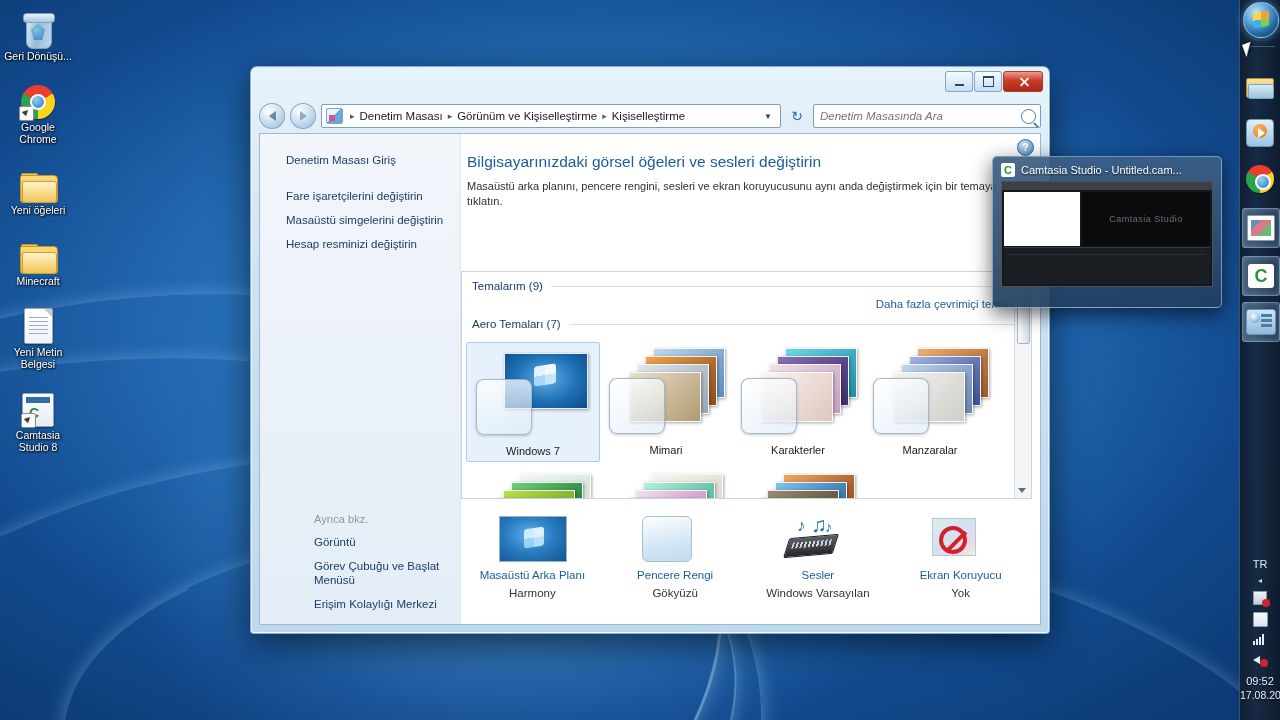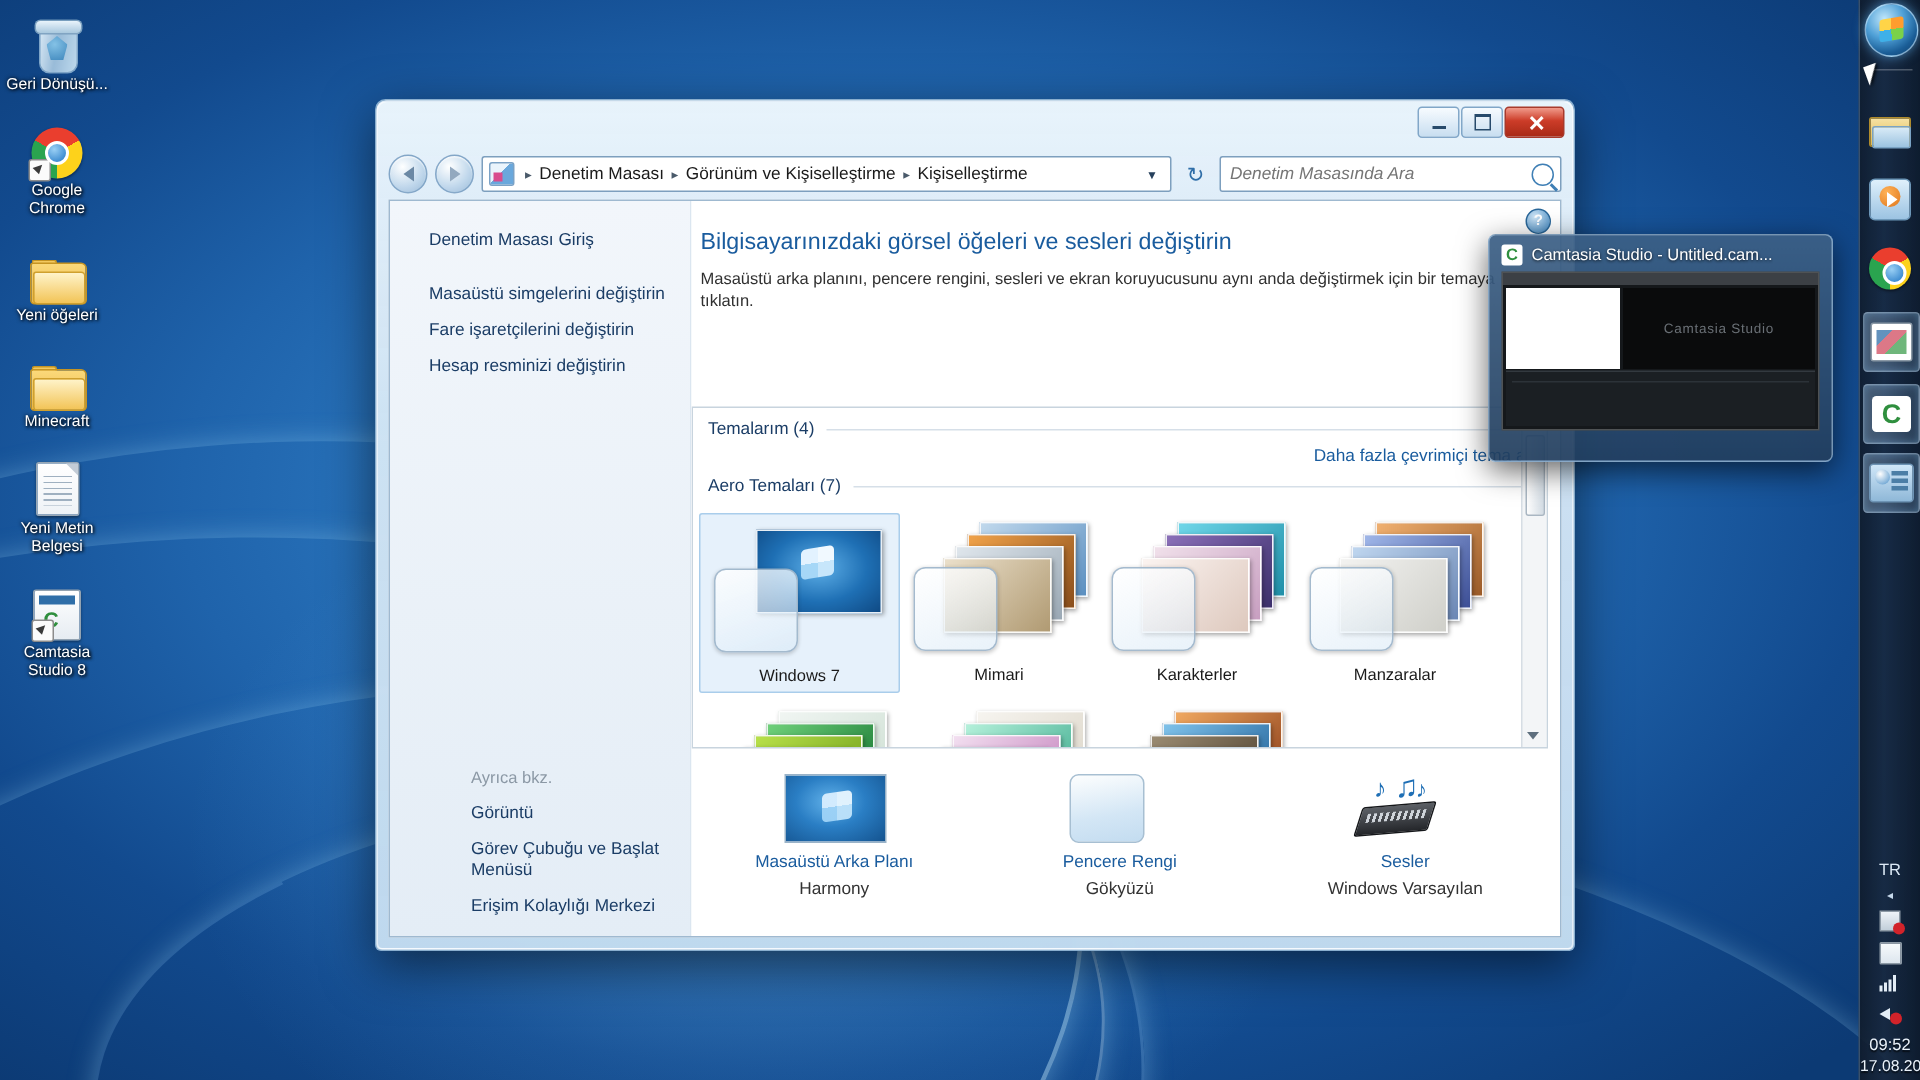--- a/index.html
+++ b/index.html
@@ -255,21 +255,21 @@
     background:linear-gradient(135deg,#2f6ea8 0 30%,#d14b5f 30% 60%,#3f9e4f 60% 100%);opacity:.75;}
   .tb-cam{width:26px;height:24px;background:#fff;border-radius:3px;display:flex;align-items:center;
     justify-content:center;color:#2f8f3e;font-size:18px;font-weight:bold;}
   .tb-cpl{width:28px;height:24px;border-radius:3px;
     background:linear-gradient(180deg,#cfe6f8,#8fb8d8);border:1px solid #6d93b4;position:relative;}
   .tb-cpl:after{content:"";position:absolute;left:3px;top:3px;width:10px;height:10px;border-radius:50%;
     background:radial-gradient(circle at 35% 30%,#ffffff,#4d91c9);}
   .tb-cpl:before{content:"";position:absolute;right:3px;top:4px;width:11px;height:3px;background:#4b7ea6;
     box-shadow:0 5px 0 #4b7ea6,0 10px 0 #4b7ea6;}
 
-  .tray{position:absolute;left:0;right:0;bottom:2px;text-align:center;}
+  .tray{position:absolute;left:0;right:0;bottom:18px;text-align:center;}
   .tr-lang{color:#dbe8f5;font-size:11px;margin-bottom:6px;}
   .tr-caret{color:#c5d8ea;font-size:8px;margin-bottom:4px;}
   .tr-icons{display:flex;flex-wrap:wrap;justify-content:center;gap:3px;padding:0 4px;}
   .tr-ic{width:15px;height:14px;position:relative;margin:2px 1px;cursor:pointer;}
   .flagico{width:12px;height:12px;background:linear-gradient(180deg,#eef3f8,#c2cfda);border:1px solid #8d9aa6;}
   .flagico:after{content:"";position:absolute;right:-2px;bottom:-2px;width:8px;height:8px;border-radius:50%;
     background:#d2232a;}
   .actico{width:13px;height:13px;background:linear-gradient(180deg,#f7fafc,#dde6ee);border:1px solid #8d9aa6;
     border-radius:1px;}
   .netico{width:14px;height:12px;position:relative;}
@@ -398,40 +398,40 @@
       <input placeholder="Denetim Masasında Ara" style="">
       <div class="mag"></div>
     </div>
   </div>
 
   <div class="wbody">
 
     <div class="sidebar">
       <div class="side-link">Denetim Masası Giriş</div>
       <div class="side-gap"></div>
+      <div class="side-link">Fare işaretçilerini değiştirin</div>
       <div class="side-link">Masaüstü simgelerini değiştirin</div>
-      <div class="side-link">Fare işaretçilerini değiştirin</div>
       <div class="side-link">Hesap resminizi değiştirin</div>
 
       <div class="side-bottom">
         <div class="side-head">Ayrıca bkz.</div>
         <div class="side-link">Görüntü</div>
         <div class="side-link">Görev Çubuğu ve Başlat Menüsü</div>
         <div class="side-link">Erişim Kolaylığı Merkezi</div>
       </div>
     </div>
 
     <div class="content">
       <div class="help-ico">?</div>
       <div class="c-title">Bilgisayarınızdaki görsel öğeleri ve sesleri değiştirin</div>
       <div class="c-sub">Masaüstü arka planını, pencere rengini, sesleri ve ekran koruyucusunu aynı anda değiştirmek için bir temaya tıklatın.</div>
 
       <div class="themes-panel">
         <div class="grp">
-          <span class="grp-label">Temalarım (4)</span>
+          <span class="grp-label">Temalarım (9)</span>
           <span class="grp-rule"></span>
         </div>
         <div class="more-link">Daha fazla çevrimiçi tema a</div>
         <div class="grp">
           <span class="grp-label">Aero Temaları (7)</span>
           <span class="grp-rule"></span>
         </div>
 
         <div class="themes-scroll">
           <div class="trow">
@@ -549,20 +549,30 @@
               <span class="note n1">♪</span>
                 <span class="note n2">♫</span>
                 <span class="note n3">♪</span>
               <div class="kbd"></div>
             </div>
           </div>
           <div class="blink">Sesler</div>
           <div class="bval">Windows Varsayılan</div>
         </div>
 
+        <div class="bcell">
+          <div class="bthumb">
+            <div class="ss-thumb">
+                <div class="ss-pic"></div>
+                <div class="ss-no"></div>
+              </div>
+          </div>
+          <div class="blink">Ekran Koruyucu</div>
+          <div class="bval">Yok</div>
+        </div>
       </div>
     </div>
   </div>
 </div>
 
 <div class="preview">
   <div class="phead">
     <div class="pic-ico">C</div>
     <div class="ptitle">Camtasia Studio - Untitled.cam...</div>
   </div>

